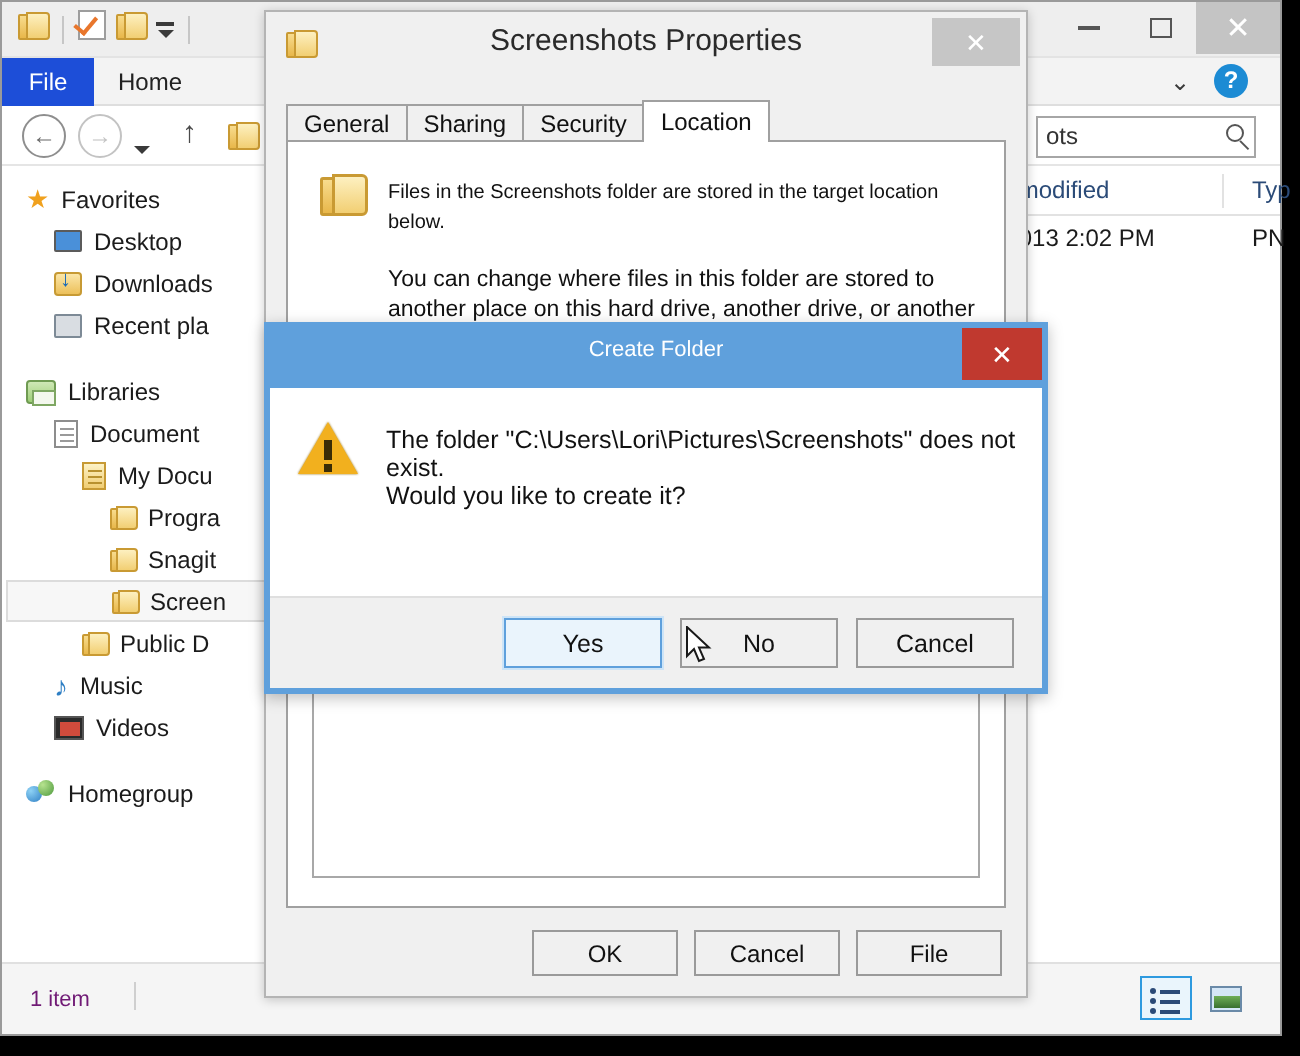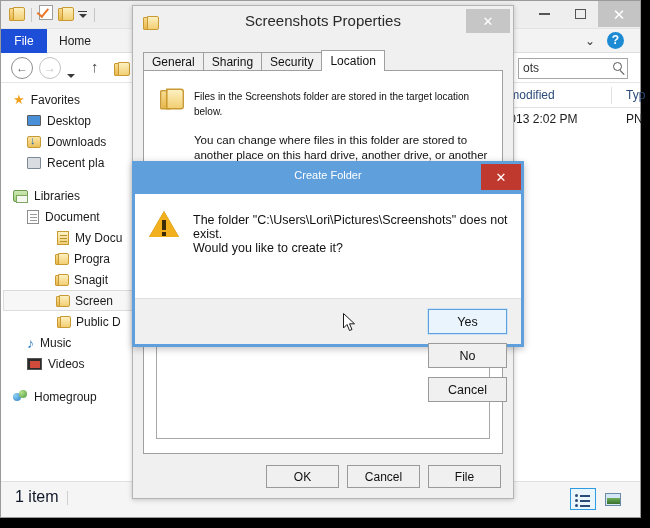--- a/index.html
+++ b/index.html
@@ -151,21 +151,21 @@
   #sidebar {
     position: absolute; left: 0; top: 82px; width: 155px; bottom: 36px;
     background: #fff; border-right: 1px solid #e6e6e6;
     font-size: 12px; color: #1b1b1b; padding-top: 6px;
   }
   .navitem {
     height: 21px; display: flex; align-items: center; gap: 6px;
     padding-left: 12px; white-space: nowrap; overflow: hidden;
   }
   .navitem.lvl1 { padding-left: 26px; }
-  .navitem.lvl2 { padding-left: 56px; }
+  .navitem.lvl2 { padding-left: 40px; }
   .navitem.lvl3 { padding-left: 54px; }
   .navitem.selected { background: #f7f7f7; border: 1px solid #dcdcdc; margin: 0 2px; padding-left: 52px; }
   .navgap { height: 12px; }
 
   
   .star { color: #f0a11e; font-size: 13px; line-height: 1; }
   .monitor {
     width: 14px; height: 11px; background: #4a90d9; border: 1px solid #5b5b5b; border-radius: 1px;
   }
   .dl-folder { width: 14px; height: 12px; position: relative; }
@@ -211,21 +211,21 @@
   .hg::before { content:""; position:absolute; left:0; top:3px; width:8px; height:8px; border-radius:50%;
     background: radial-gradient(circle at 30% 30%, #8ed2f5, #2f7fc4); }
   .hg::after { content:""; position:absolute; left:6px; top:0px; width:8px; height:8px; border-radius:50%;
     background: radial-gradient(circle at 30% 30%, #b7e38f, #4e9a3d); }
 
   
   #statusbar {
     position: absolute; left: 0; right: 0; bottom: 0; height: 36px;
     background: #f5f5f5; border-top: 1px solid #e0e0e0;
   }
-  #item-count { position: absolute; left: 14px; top: 6px; font-size: 16px; color: #0f172a; }
+  #item-count { position: absolute; left: 14px; top: 12px; font-size: 11px; color: #701a75; }
   #status-sep { position: absolute; left: 66px; top: 9px; width: 1px; height: 14px; background: #cfcfcf; }
   #viewtoggles { position: absolute; right: 14px; top: 6px; display: flex; gap: 4px; }
   .vbtn { width: 26px; height: 22px; display:flex; align-items:center; justify-content:center; }
   .vbtn.active { border: 1px solid #2e9adf; background: #eaf5fc; }
   .details-glyph { width: 16px; height: 13px; position: relative; }
   .details-glyph span { position: absolute; left: 0; width: 3px; height: 3px; background: #2b4b78; border-radius: 50%; }
   .details-glyph i { position: absolute; left: 5px; height: 2px; background: #2b4b78; }
   .thumb-glyph {
     width: 16px; height: 13px; background: #d5e7f7; border: 1px solid #6a8aa8; position: relative;
   }
@@ -331,21 +331,21 @@
     font-size: 12.5px; color: #111;
   }
   #create-msg-2 {
     position: absolute; left: 58px; top: 47px; right: 12px;
     font-size: 12.5px; color: #111;
   }
   #create-footer {
     position: absolute; left: 0; right: 0; bottom: 0; height: 46px;
     background: #f0f0f0; border-top: 1px solid #dfdfdf;
   }
-  #create-buttons { position: absolute; right: 14px; top: 10px; display: flex; gap: 9px; flex-direction: column; }
+  #create-buttons { position: absolute; right: 14px; top: 10px; display: flex; gap: 9px; }
   .cbtn {
     width: 79px; height: 25px; font-size: 12.5px; color: #111;
     background: #f0f0f0; border: 1px solid #9a9a9a;
     display: flex; align-items: center; justify-content: center;
   }
   .cbtn.default {
     background: #eaf4fc; border: 1px solid #5fa0dc; outline: 1px solid #cde4f7;
   }
 
   

